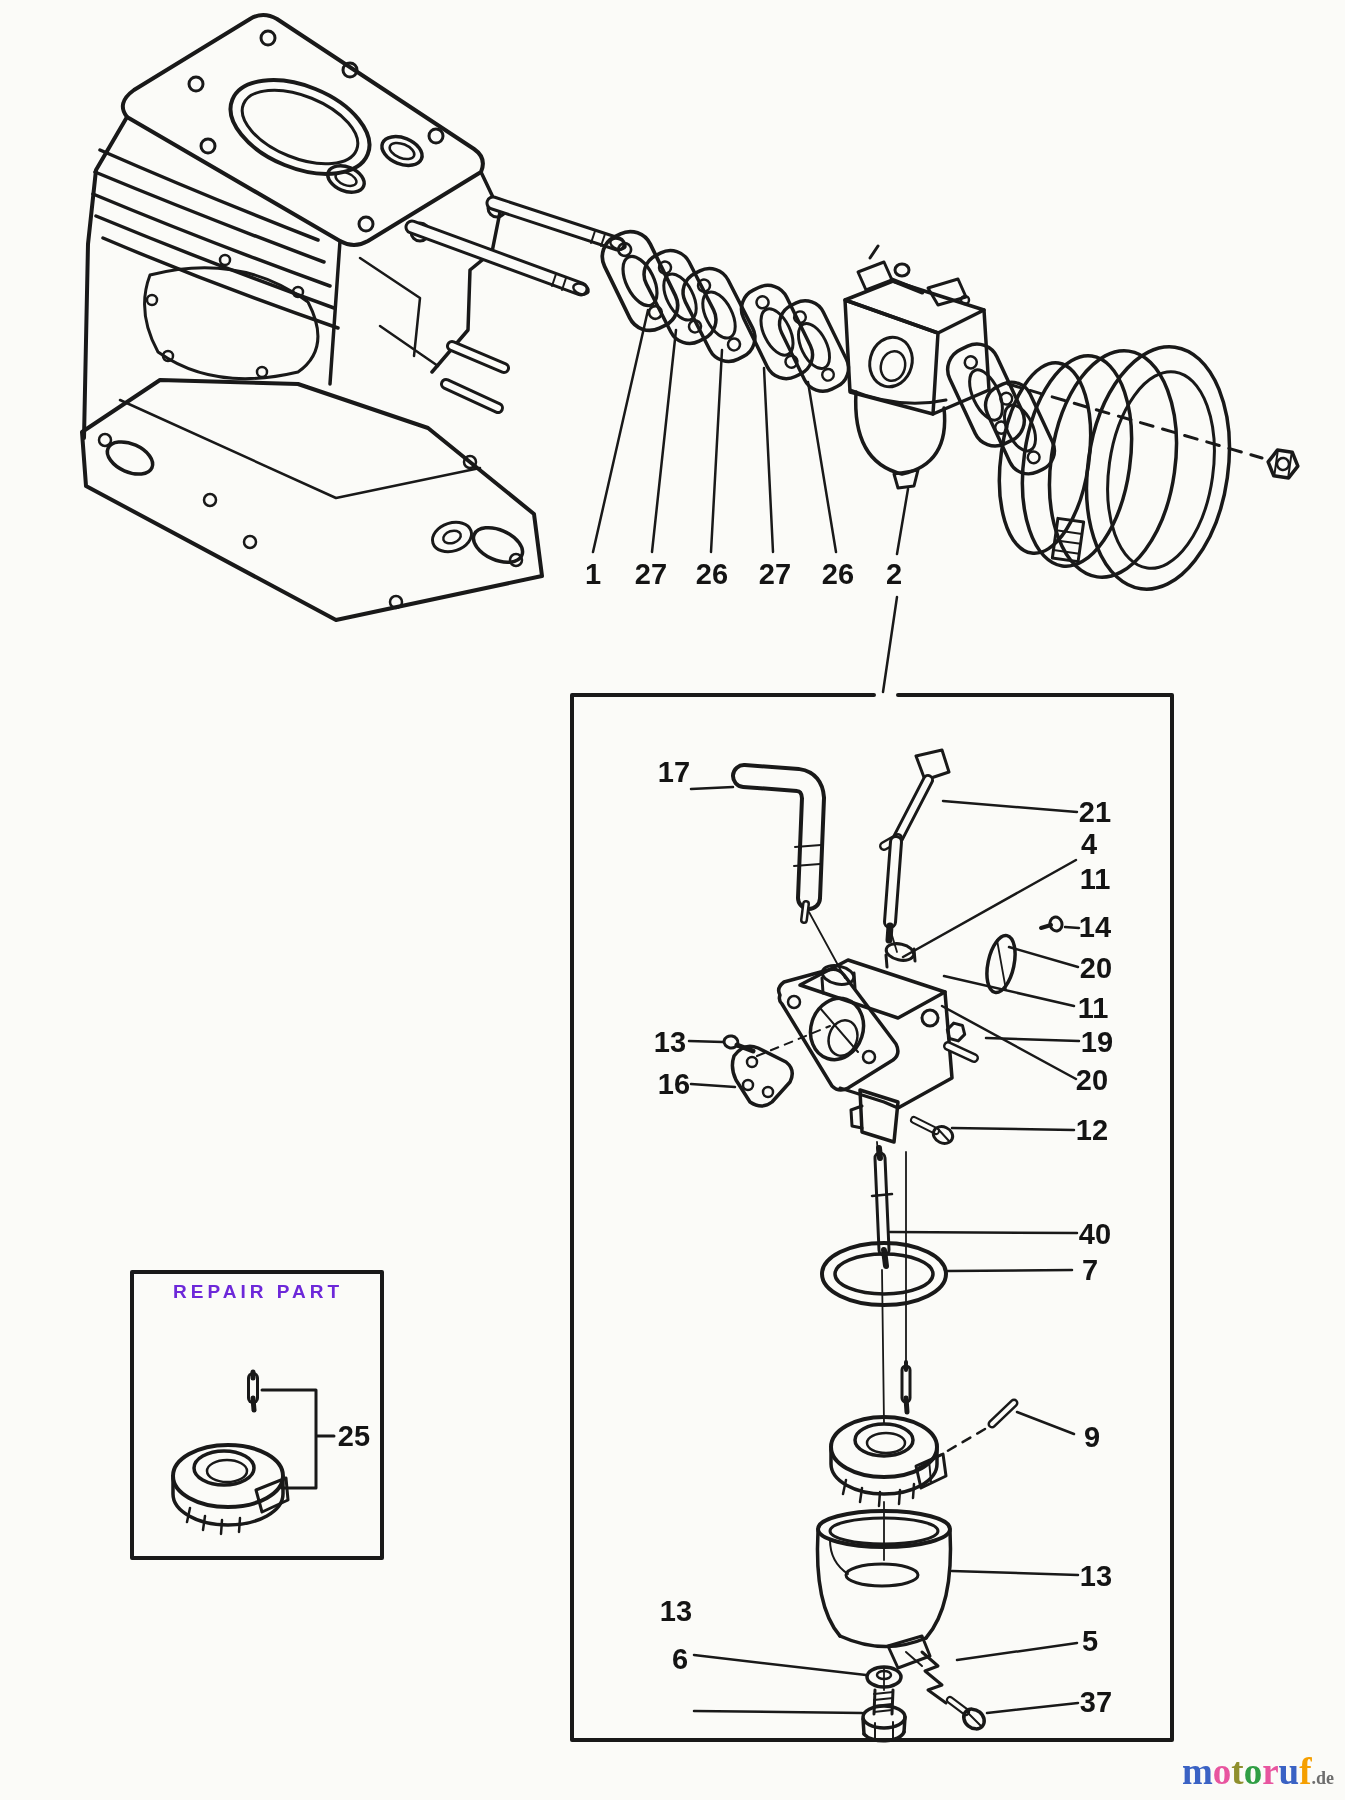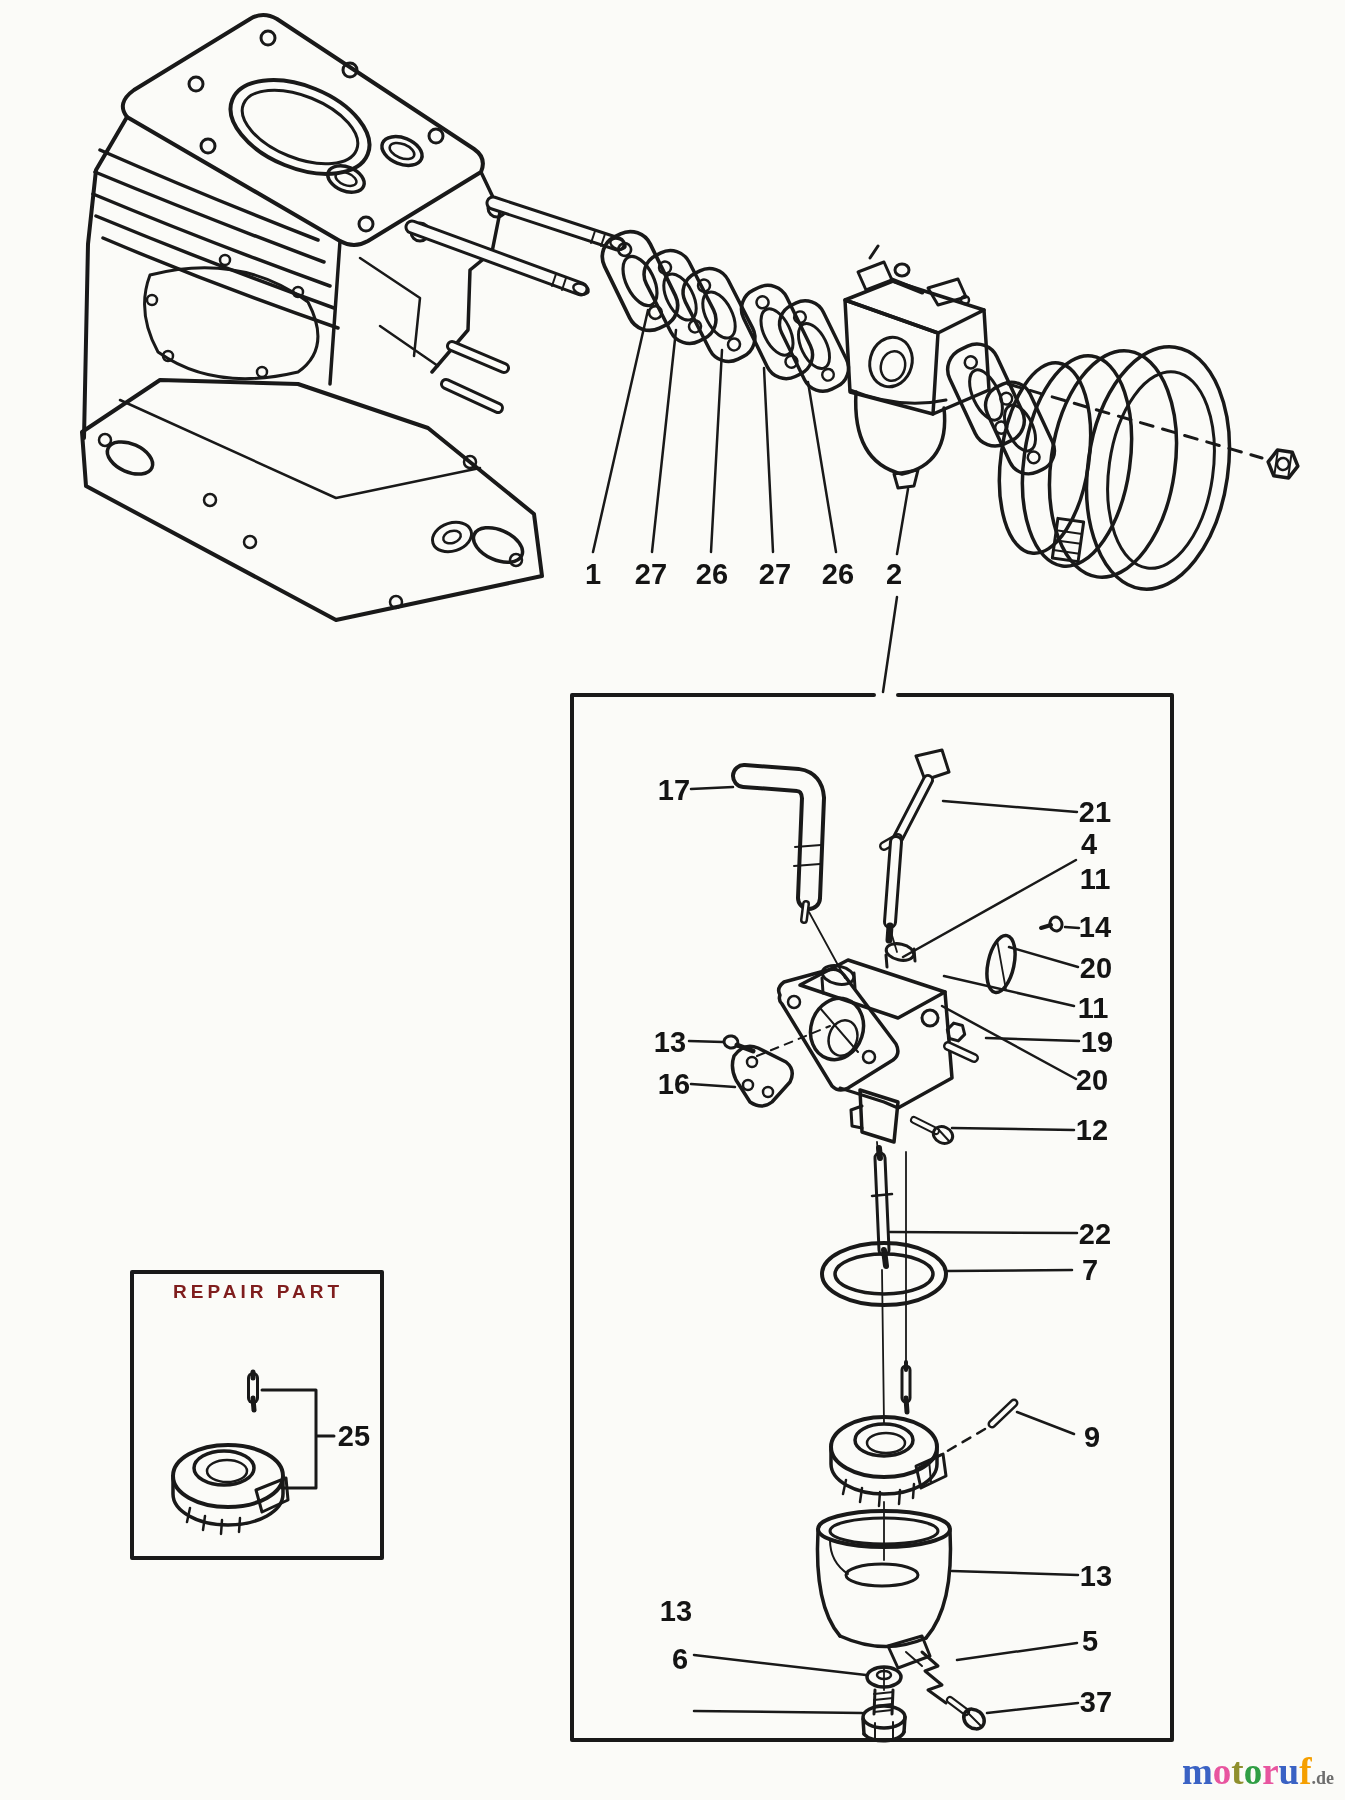--- a/index.html
+++ b/index.html
@@ -10,21 +10,21 @@
   }
   svg.art{position:absolute;left:0;top:0;}
   .plabel{
     position:absolute;transform:translate(-50%,-50%);
     font:700 29px "Liberation Sans",sans-serif;color:#141414;
     letter-spacing:0;white-space:nowrap;line-height:1;
   }
   .rtitle{
     position:absolute;transform:translate(-50%,-50%);
     font:700 19px "Liberation Sans",sans-serif;letter-spacing:4px;
-    color:#7f1d1d;white-space:nowrap;line-height:1;
+    color:#6d28d9;white-space:nowrap;line-height:1;
   }
 </style>
 </head>
 <body>
 
 <div class="page">
 
 <svg class="art" width="1345" height="1800" viewBox="0 0 1345 1800" fill="none" stroke="#191919" stroke-linecap="round" stroke-linejoin="round">
 
   <defs>
@@ -363,36 +363,36 @@
   </text>
 </svg>
 
 <div class="plabel" style="left:593px;top:574px">1</div>
 <div class="plabel" style="left:651px;top:574px">27</div>
 <div class="plabel" style="left:712px;top:574px">26</div>
 <div class="plabel" style="left:775px;top:574px">27</div>
 <div class="plabel" style="left:838px;top:574px">26</div>
 <div class="plabel" style="left:894px;top:574px">2</div>
 
-<div class="plabel" style="left:674px;top:790px">17</div>
+<div class="plabel" style="left:674px;top:772px">17</div>
 <div class="plabel" style="left:670px;top:1042px">13</div>
 <div class="plabel" style="left:674px;top:1084px">16</div>
 <div class="plabel" style="left:680px;top:1659px">6</div>
 <div class="plabel" style="left:676px;top:1611px">13</div>
 
 <div class="plabel" style="left:1095px;top:812px">21</div>
 <div class="plabel" style="left:1089px;top:844px">4</div>
 <div class="plabel" style="left:1095px;top:879px">11</div>
 <div class="plabel" style="left:1095px;top:927px">14</div>
 <div class="plabel" style="left:1096px;top:968px">20</div>
 <div class="plabel" style="left:1093px;top:1008px">11</div>
 <div class="plabel" style="left:1097px;top:1042px">19</div>
 <div class="plabel" style="left:1092px;top:1080px">20</div>
 <div class="plabel" style="left:1092px;top:1130px">12</div>
-<div class="plabel" style="left:1095px;top:1234px">22</div>
+<div class="plabel" style="left:1095px;top:1234px">40</div>
 <div class="plabel" style="left:1090px;top:1270px">7</div>
 <div class="plabel" style="left:1092px;top:1437px">9</div>
 <div class="plabel" style="left:1096px;top:1576px">13</div>
 <div class="plabel" style="left:1090px;top:1641px">5</div>
 <div class="plabel" style="left:1096px;top:1702px">37</div>
 
 <div class="rtitle" style="left:258px;top:1291px">REPAIR PART</div>
 <div class="plabel" style="left:354px;top:1436px">25</div>
 
 </div>

